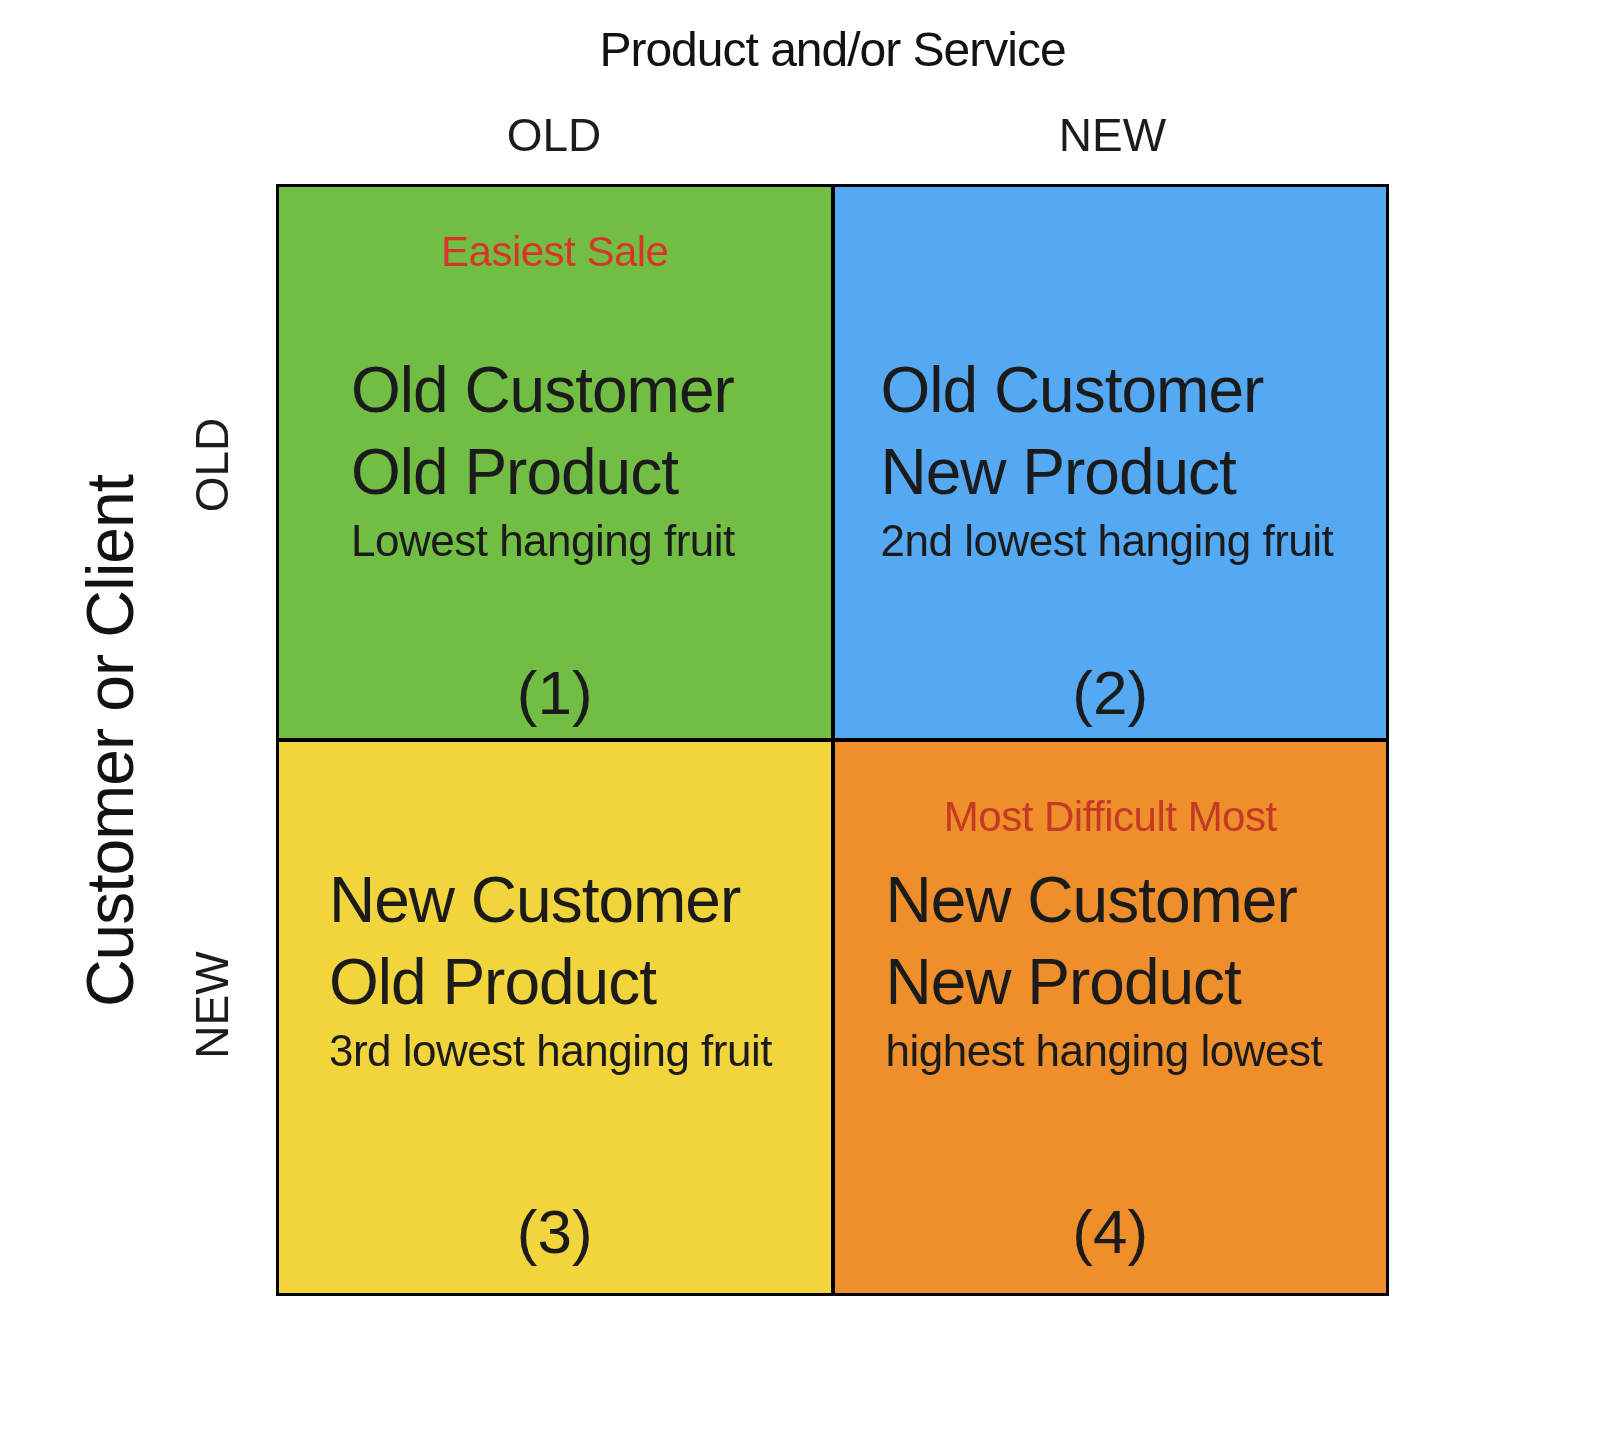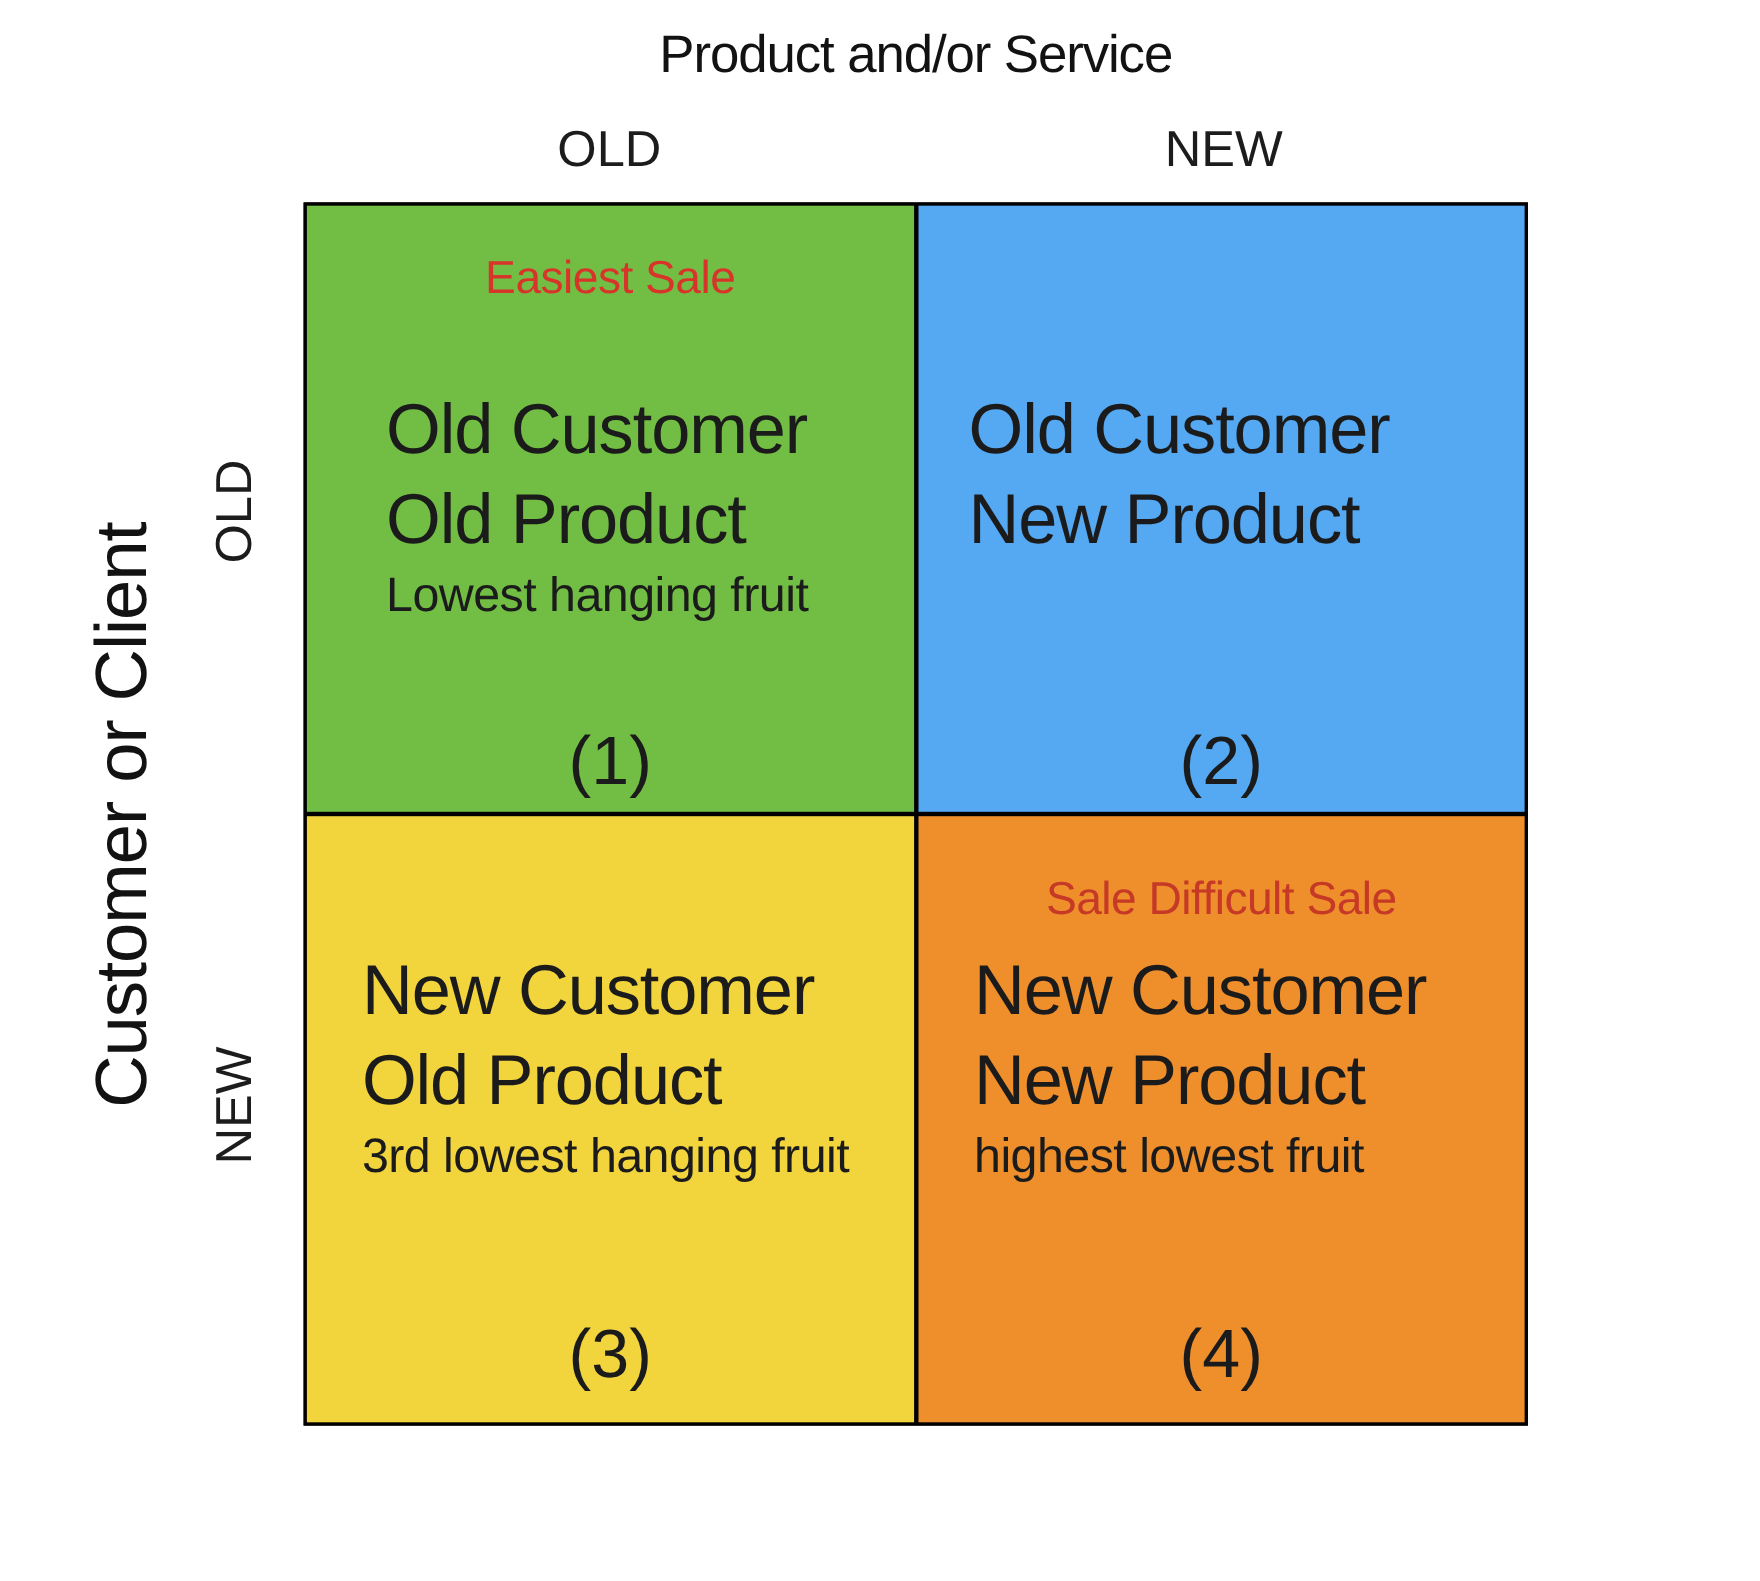--- a/index.html
+++ b/index.html
@@ -85,38 +85,39 @@
         <div class="sub">Lowest hanging fruit</div>
       </div>
       <div class="num">(1)</div>
     </div>
 
     <div class="quad q2" style="background: rgb(85, 168, 242);">
       <div class="tag" style="color: rgb(216, 53, 42);"></div>
       <div class="main">
         <div>Old Customer</div>
         <div>New Product</div>
+        <div class="sub">2nd lowest hanging fruit</div>
       </div>
       <div class="num">(2)</div>
     </div>
 
     <div class="quad q3" style="background: rgb(242, 212, 60);">
       <div class="tag" style="color: rgb(216, 53, 42);"></div>
       <div class="main">
         <div>New Customer</div>
         <div>Old Product</div>
         <div class="sub">3rd lowest hanging fruit</div>
       </div>
       <div class="num">(3)</div>
     </div>
 
     <div class="quad q4" style="background: rgb(238, 143, 44);">
-      <div class="tag" style="color: rgb(197, 57, 38);">Sale Difficult Sale</div>
+      <div class="tag" style="color: rgb(197, 57, 38);">Most Difficult Most</div>
       <div class="main">
         <div>New Customer</div>
         <div>New Product</div>
-        <div class="sub">highest lowest fruit</div>
+        <div class="sub">highest hanging lowest</div>
       </div>
       <div class="num">(4)</div>
     </div>
 
   </div>
 </div>
 
 </body></html>

